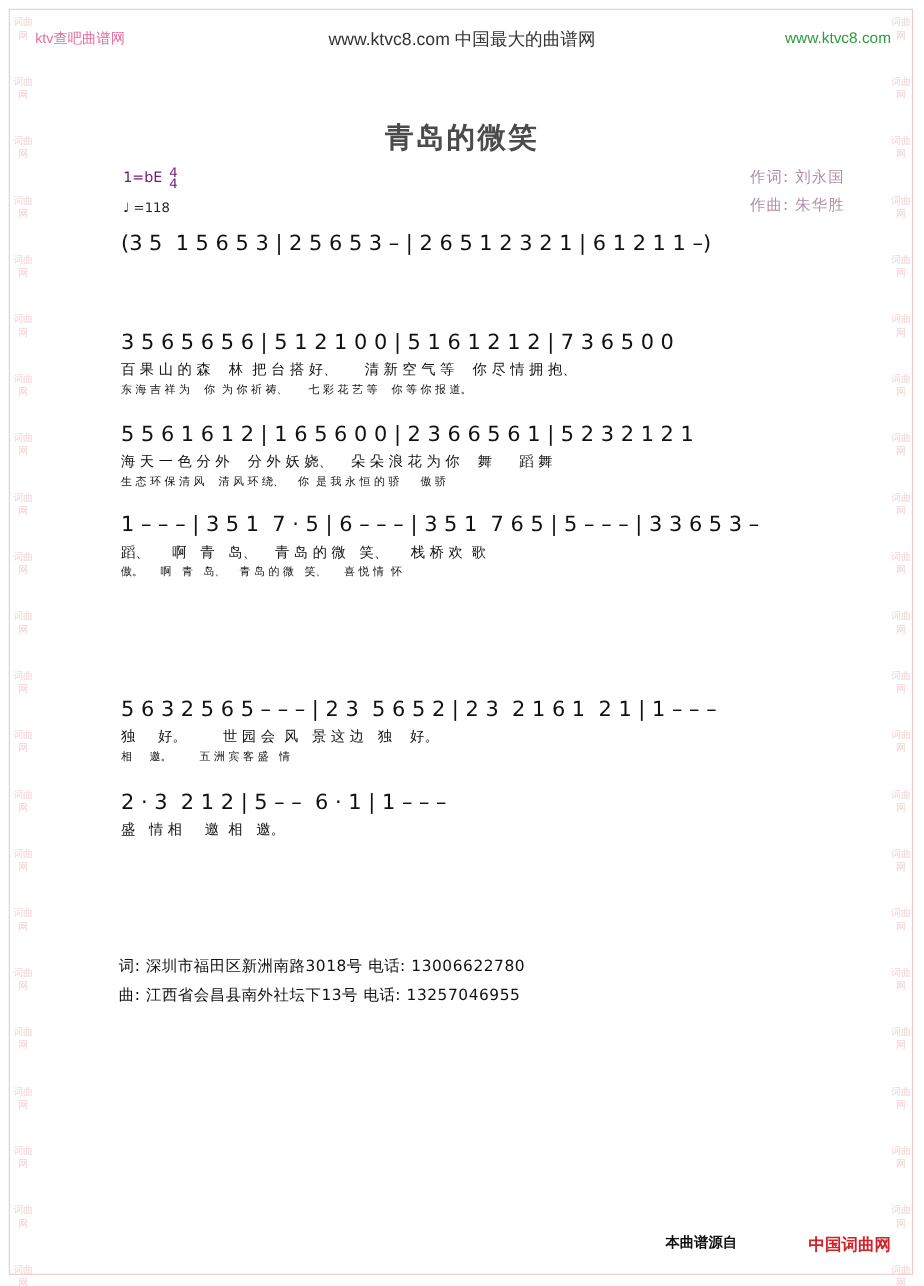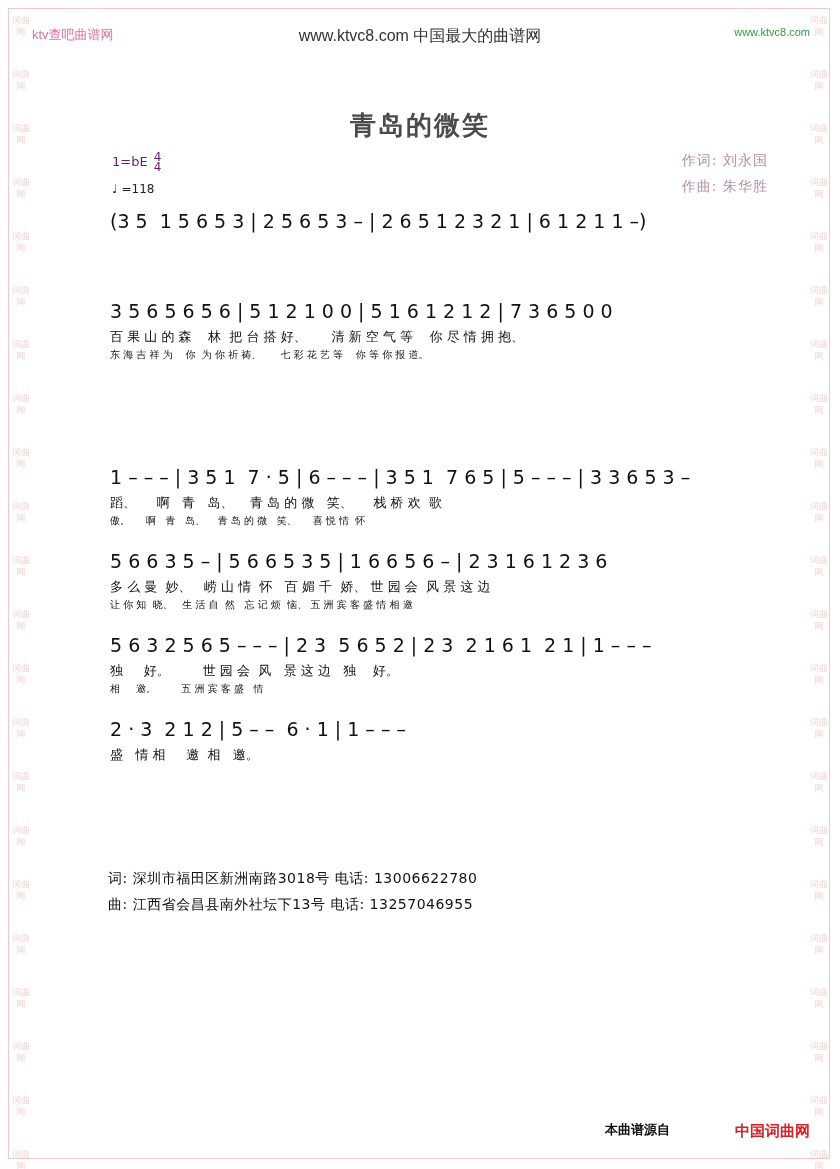--- a/index.html
+++ b/index.html
@@ -39,21 +39,21 @@
     font-size:13px;color:#e36fa0;
   }
   .hdr-center{
     position:absolute;left:0;top:26px;width:840px;text-align:center;
     font-family:"Liberation Sans", sans-serif;
     font-size:16px;color:#333;
   }
   .hdr-right{
     position:absolute;right:30px;top:26px;
     font-family:"Liberation Sans", sans-serif;
-    font-size:11px;color:#2e9b3f;
+    font-size:14px;color:#2e9b3f;
   }
 
   
   .title{
     position:absolute;left:0;top:108px;width:840px;text-align:center;
     font-size:26px;color:#4b4b4b;font-weight:bold;
     letter-spacing:2px;
     font-family:"DejaVu Sans", sans-serif;
   }
   
@@ -250,32 +250,32 @@
     <div class="lyric"></div>
     <div class="lyric2"></div>
   </div>
 
   <div class="row" style="top:298px;">
     <div class="notes">3 5 6 5 6 5 6 | 5 1 2 1 0 0 | 5 1 6 1 2 1 2 | 7 3 6 5 0 0</div>
     <div class="lyric">百 果 山 的 森    林  把 台 搭 好、      清 新 空 气 等    你 尽 情 拥 抱、</div>
     <div class="lyric2">东 海 吉 祥 为    你  为 你 祈 祷、      七 彩 花 艺 等    你 等 你 报 道。</div>
   </div>
 
+  <div class="row" style="top:382px;">
+    <div class="notes">5 5 6 1 6 1 2 | 1 6 5 6 0 0 | 2 3 6 6 5 6 1 | 5 2 3 2 1 2 1</div>
+    <div class="lyric">海 天 一 色 分 外    分 外 妖 娆、    朵 朵 浪 花 为 你    舞      蹈 舞</div>
+    <div class="lyric2">生 态 环 保 清 风    清 风 环 绕、    你  是 我 永 恒 的 骄      傲 骄</div>
+  </div>
 
   <div class="row" style="top:464px;">
     <div class="notes">1 – – – | 3 5 1  7 · 5 | 6 – – – | 3 5 1  7 6 5 | 5 – – – | 3 3 6 5 3 –</div>
     <div class="lyric">蹈、     啊   青   岛、    青 岛 的 微   笑、     栈 桥 欢  歌</div>
     <div class="lyric2">傲。     啊   青   岛、    青 岛 的 微   笑、     喜 悦 情  怀</div>
   </div>
 
-  <div class="row" style="top:548px;">
-    <div class="notes">5 6 6 3 5 – | 5 6 6 5 3 5 | 1 6 6 5 6 – | 2 3 1 6 1 2 3 6</div>
-    <div class="lyric">多 么 曼  妙、   崂 山 情  怀   百 媚 千  娇、 世 园 会  风 景 这 边</div>
-    <div class="lyric2">让 你 知  晓、   生 活 自  然   忘 记 烦  恼、 五 洲 宾 客 盛 情 相 邀</div>
-  </div>
 
   <div class="row" style="top:632px;">
     <div class="notes">5 6 3 2 5 6 5 – – – | 2 3  5 6 5 2 | 2 3  2 1 6 1  2 1 | 1 – – –</div>
     <div class="lyric">独     好。        世 园 会  风   景 这 边   独    好。</div>
     <div class="lyric2">相     邀。        五 洲 宾 客 盛   情</div>
   </div>
 
   <div class="row" style="top:716px;">
     <div class="notes">2 · 3  2 1 2 | 5 – –  6 · 1 | 1 – – –</div>
     <div class="lyric">盛   情 相     邀  相   邀。</div>

